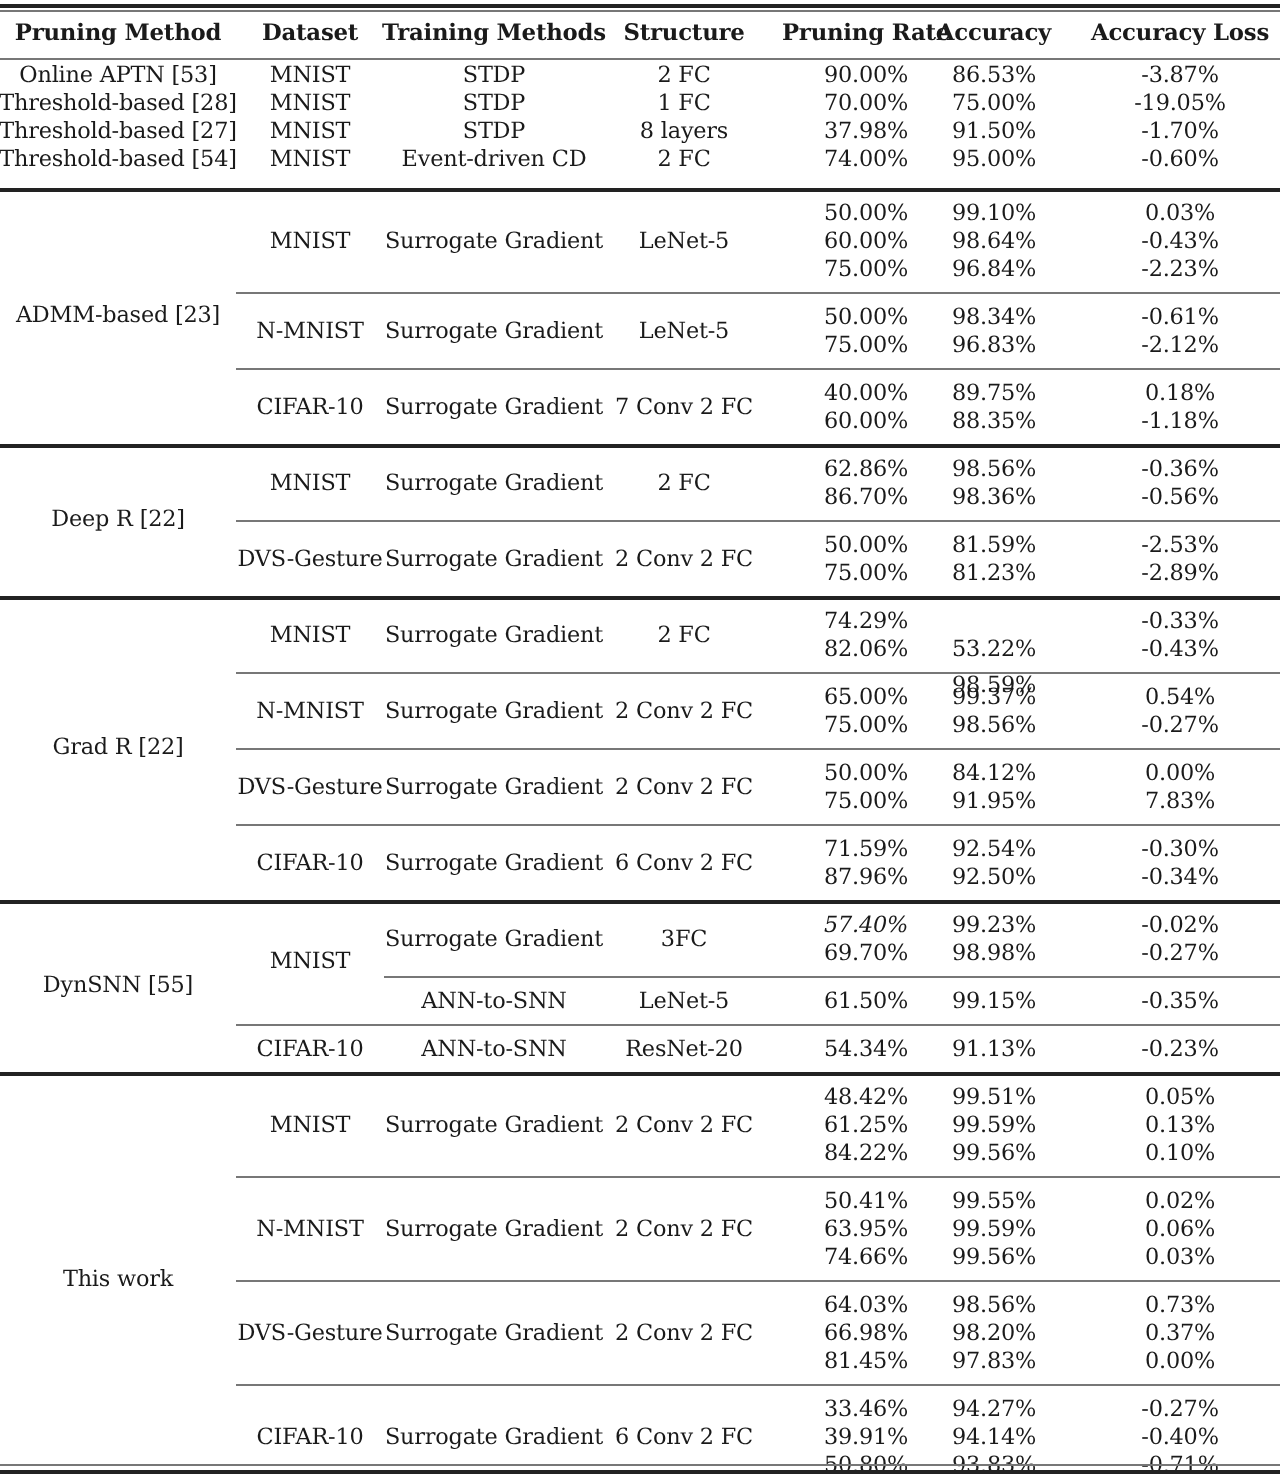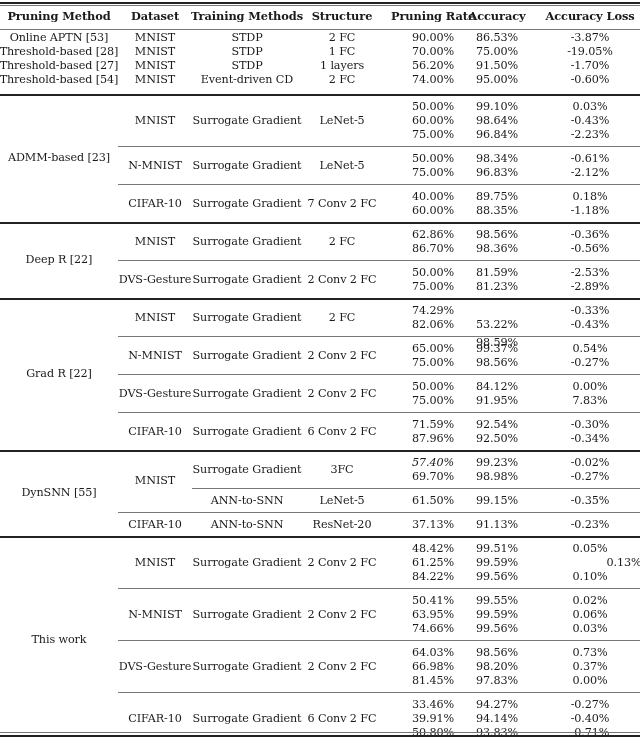--- a/index.html
+++ b/index.html
@@ -37,22 +37,22 @@
     <div class="cell" style="left: 59px; top: 45px;">Threshold-based [28]</div>
     <div class="cell" style="left: 155px; top: 45px;">MNIST</div>
     <div class="cell" style="left: 247px; top: 45px;">STDP</div>
     <div class="cell" style="left: 342px; top: 45px;">1 FC</div>
     <div class="cell" style="left: 433px; top: 45px;">70.00%</div>
     <div class="cell" style="left: 497px; top: 45px;">75.00%</div>
     <div class="cell" style="left: 590px; top: 45px;">-19.05%</div>
     <div class="cell" style="left: 59px; top: 59px;">Threshold-based [27]</div>
     <div class="cell" style="left: 155px; top: 59px;">MNIST</div>
     <div class="cell" style="left: 247px; top: 59px;">STDP</div>
-    <div class="cell" style="left: 342px; top: 59px;">1 layers</div>
-    <div class="cell" style="left: 433px; top: 59px;">56.20%</div>
+    <div class="cell" style="left: 342px; top: 59px;">8 layers</div>
+    <div class="cell" style="left: 433px; top: 59px;">37.98%</div>
     <div class="cell" style="left: 497px; top: 59px;">91.50%</div>
     <div class="cell" style="left: 590px; top: 59px;">-1.70%</div>
     <div class="cell" style="left: 59px; top: 73px;">Threshold-based [54]</div>
     <div class="cell" style="left: 155px; top: 73px;">MNIST</div>
     <div class="cell" style="left: 247px; top: 73px;">Event-driven CD</div>
     <div class="cell" style="left: 342px; top: 73px;">2 FC</div>
     <div class="cell" style="left: 433px; top: 73px;">74.00%</div>
     <div class="cell" style="left: 497px; top: 73px;">95.00%</div>
     <div class="cell" style="left: 590px; top: 73px;">-0.60%</div>
     <div class="rule thick" style="left: 0px; width: 640px; top: 94px;"></div>
@@ -163,37 +163,37 @@
     <div class="rule thin" style="left: 192px; width: 448px; top: 488px;"></div>
     <div class="cell" style="left: 247px; top: 494px;">ANN-to-SNN</div>
     <div class="cell" style="left: 342px; top: 494px;">LeNet-5</div>
     <div class="cell" style="left: 433px; top: 494px;">61.50%</div>
     <div class="cell" style="left: 497px; top: 494px;">99.15%</div>
     <div class="cell" style="left: 590px; top: 494px;">-0.35%</div>
     <div class="rule thin" style="left: 118px; width: 522px; top: 512px;"></div>
     <div class="cell" style="left: 155px; top: 518px;">CIFAR-10</div>
     <div class="cell" style="left: 247px; top: 518px;">ANN-to-SNN</div>
     <div class="cell" style="left: 342px; top: 518px;">ResNet-20</div>
-    <div class="cell" style="left: 433px; top: 518px;">37.13%</div>
+    <div class="cell" style="left: 433px; top: 518px;">54.34%</div>
     <div class="cell" style="left: 497px; top: 518px;">91.13%</div>
     <div class="cell" style="left: 590px; top: 518px;">-0.23%</div>
     <div class="cell" style="left: 155px; top: 474px;">MNIST</div>
     <div class="cell" style="left: 59px; top: 486px;">DynSNN [55]</div>
     <div class="rule thick" style="left: 0px; width: 640px; top: 536px;"></div>
     <div class="cell" style="left: 155px; top: 556px;">MNIST</div>
     <div class="cell" style="left: 247px; top: 556px;">Surrogate Gradient</div>
     <div class="cell" style="left: 342px; top: 556px;">2 Conv 2 FC</div>
     <div class="cell" style="left: 433px; top: 542px;">48.42%</div>
     <div class="cell" style="left: 433px; top: 556px;">61.25%</div>
     <div class="cell" style="left: 433px; top: 570px;">84.22%</div>
     <div class="cell" style="left: 497px; top: 542px;">99.51%</div>
     <div class="cell" style="left: 497px; top: 556px;">99.59%</div>
     <div class="cell" style="left: 497px; top: 570px;">99.56%</div>
     <div class="cell" style="left: 590px; top: 542px;">0.05%</div>
-    <div class="cell" style="left: 624px; top: 556px;">0.13%</div>
+    <div class="cell" style="left: 590px; top: 556px;">0.13%</div>
     <div class="cell" style="left: 590px; top: 570px;">0.10%</div>
     <div class="rule thin" style="left: 118px; width: 522px; top: 588px;"></div>
     <div class="cell" style="left: 155px; top: 608px;">N-MNIST</div>
     <div class="cell" style="left: 247px; top: 608px;">Surrogate Gradient</div>
     <div class="cell" style="left: 342px; top: 608px;">2 Conv 2 FC</div>
     <div class="cell" style="left: 433px; top: 594px;">50.41%</div>
     <div class="cell" style="left: 433px; top: 608px;">63.95%</div>
     <div class="cell" style="left: 433px; top: 622px;">74.66%</div>
     <div class="cell" style="left: 497px; top: 594px;">99.55%</div>
     <div class="cell" style="left: 497px; top: 608px;">99.59%</div>

